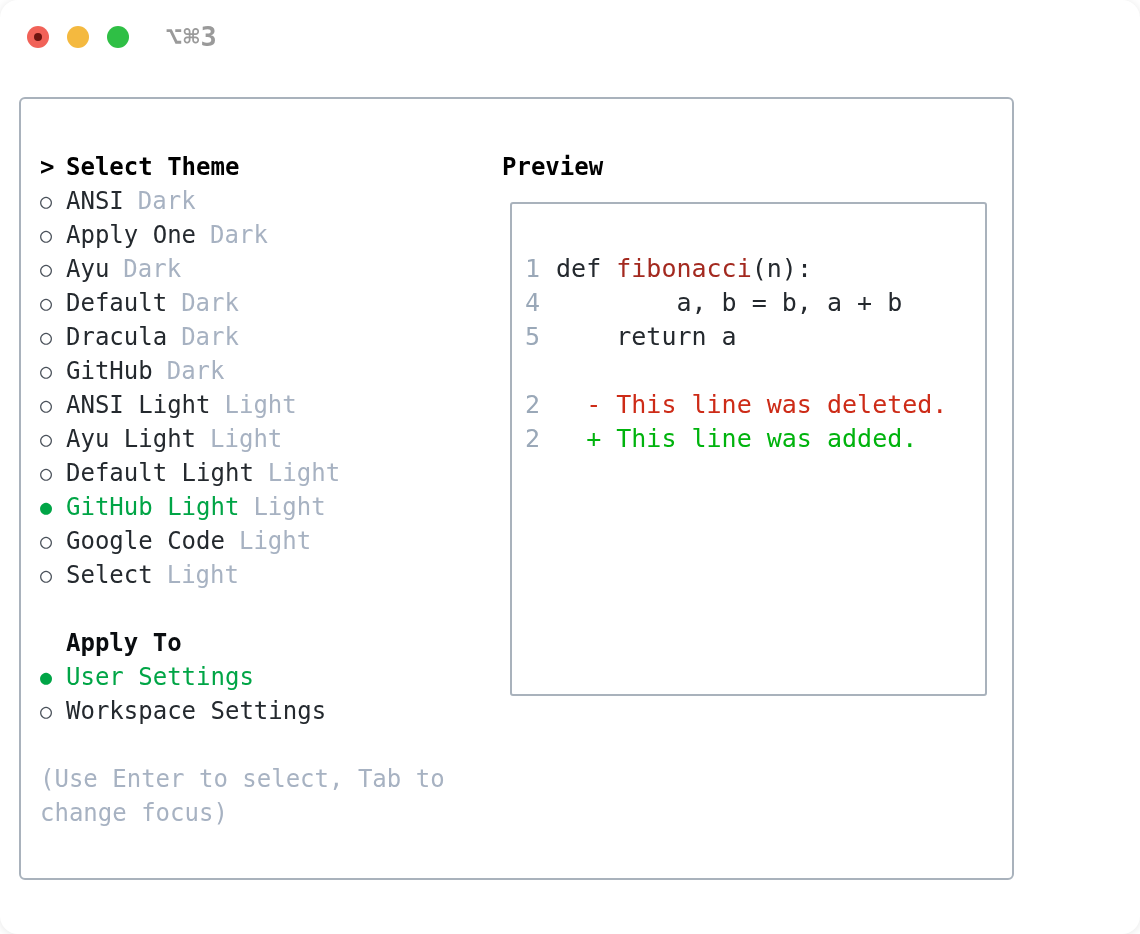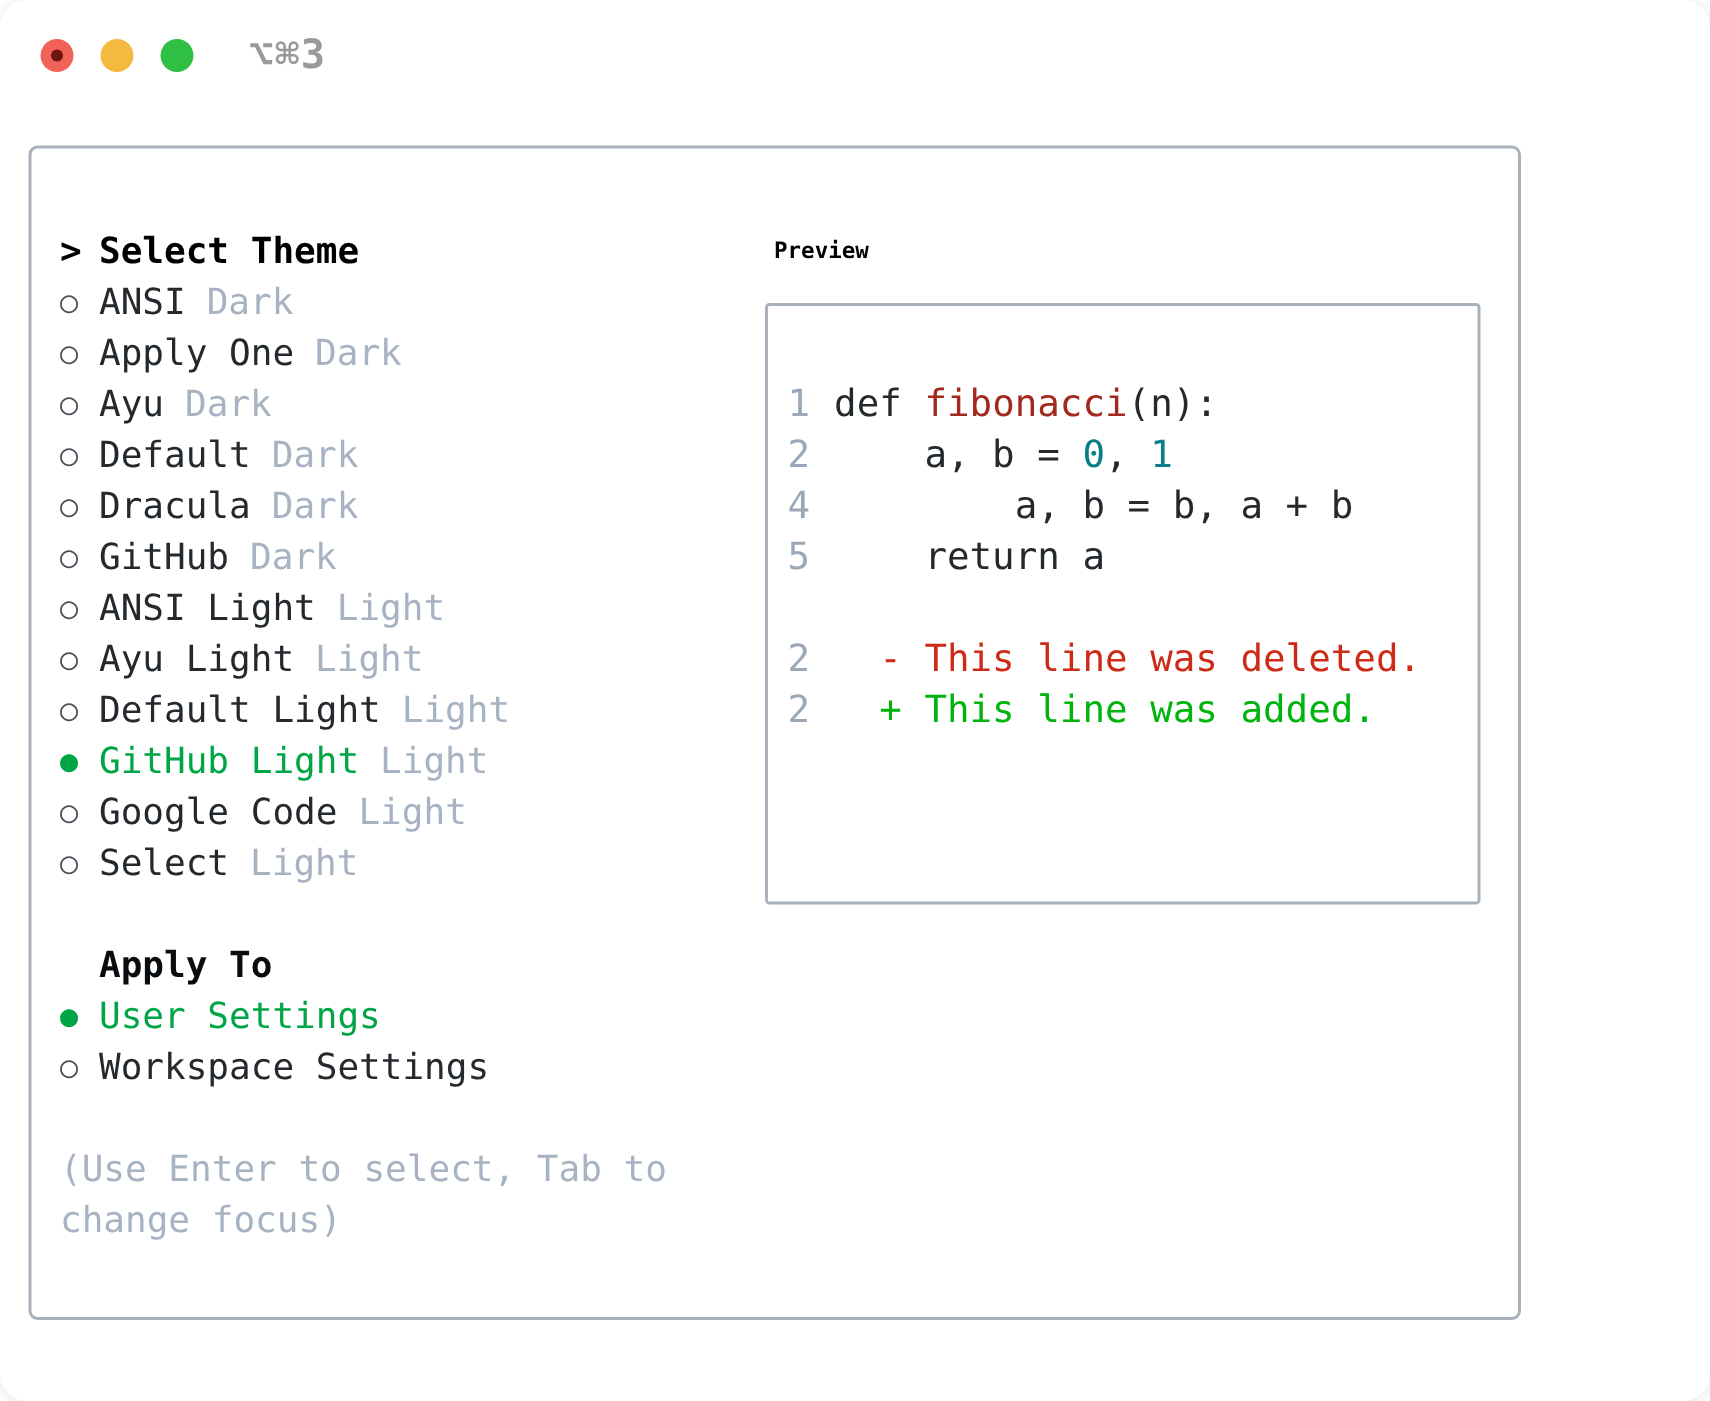--- a/index.html
+++ b/index.html
@@ -60,26 +60,26 @@
   .opt.selected .tname{ color:var(--accent-green,#00a546); }
   .variant{ color:var(--muted-gray,#a7b2c2); }
   .apply-header .htitle2{ font-weight:bold; color:#0a0d10; }
   .help{
     margin-top:34px; width:424px;
     line-height:34px;
     color:var(--muted-gray,#a7b2c2);
   }
   
   .preview-title{
-    position:absolute; left:495px; top:51px; height:34px;
-    display:flex; align-items:center; font-size:15px;
+    position:absolute; left:481px; top:51px; height:34px;
+    display:flex; align-items:center; font-size:24px;
   }
   .preview-box{
     position:absolute; left:489px; top:103px;
-    width:477px; height:401px;
+    width:477px; height:494px;
     border:2px solid var(--border-gray,#a9b2bc);
     border-radius:3px;
     background:#ffffff;
     box-sizing:border-box;
   }
   .code{
     position:absolute; left:13px; top:48px;
     font-size:25px; line-height:34px;
   }
   .cline{ height:34px; white-space:pre; }
@@ -142,21 +142,20 @@
       <div class="help">(Use Enter to select, Tab to change focus)</div>
     </div>
 
     <div class="preview-title">
       <span class="htitle">Preview</span>
     </div>
 
     <div class="preview-box">
       <div id="preview-lines" class="code">
           <div class="cline"><span class="ln">1</span><span class="c-p"> def </span><span class="c-f">fibonacci</span><span class="c-p">(n):</span></div>
-          <div class="cline"><span class="ln">2</span><span class="c-p">     a, b = </span><span class="c-n">0</span><span class="c-p">, </span><span class="c-n">1</span></div>
           <div class="cline"><span class="ln">4</span><span class="c-p">         a, b = b, a + b</span></div>
           <div class="cline"><span class="ln">5</span><span class="c-p">     return a</span></div>
           <div class="cline"><span class="ln"></span></div>
           <div class="cline"><span class="ln">2</span><span class="c-p">   </span><span class="c-del">- This line was deleted.</span></div>
           <div class="cline"><span class="ln">2</span><span class="c-p">   </span><span class="c-add">+ This line was added.</span></div>
         </div>
     </div>
 
   </div>
 </div>

